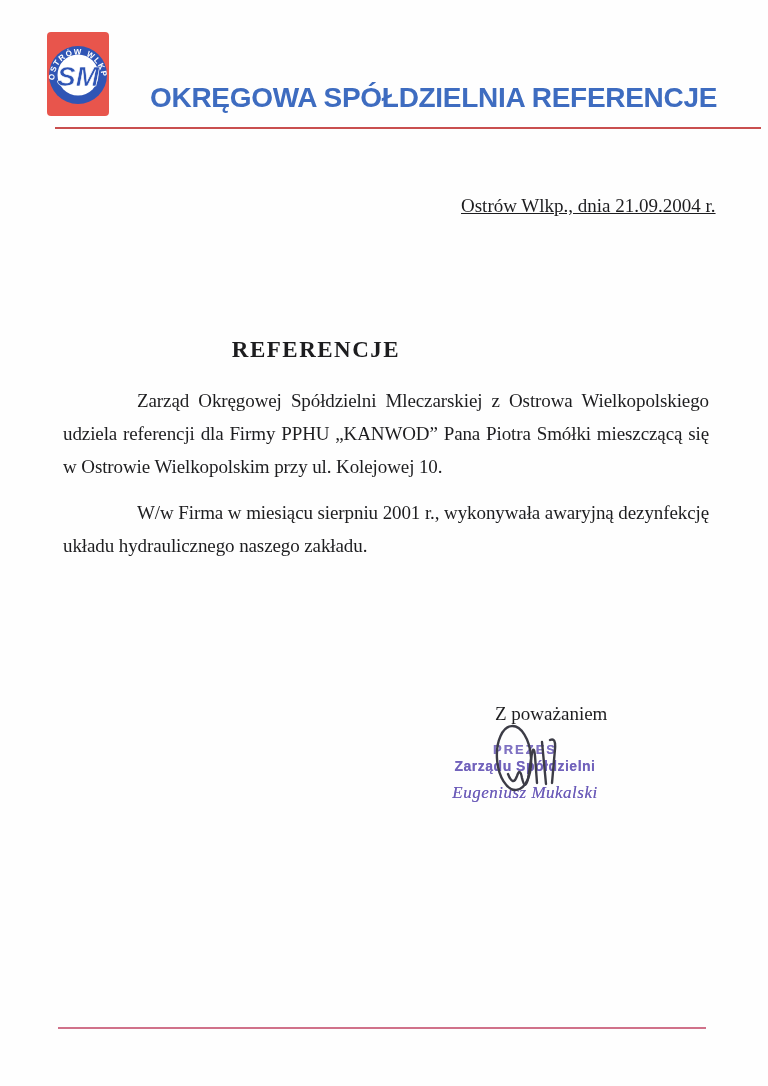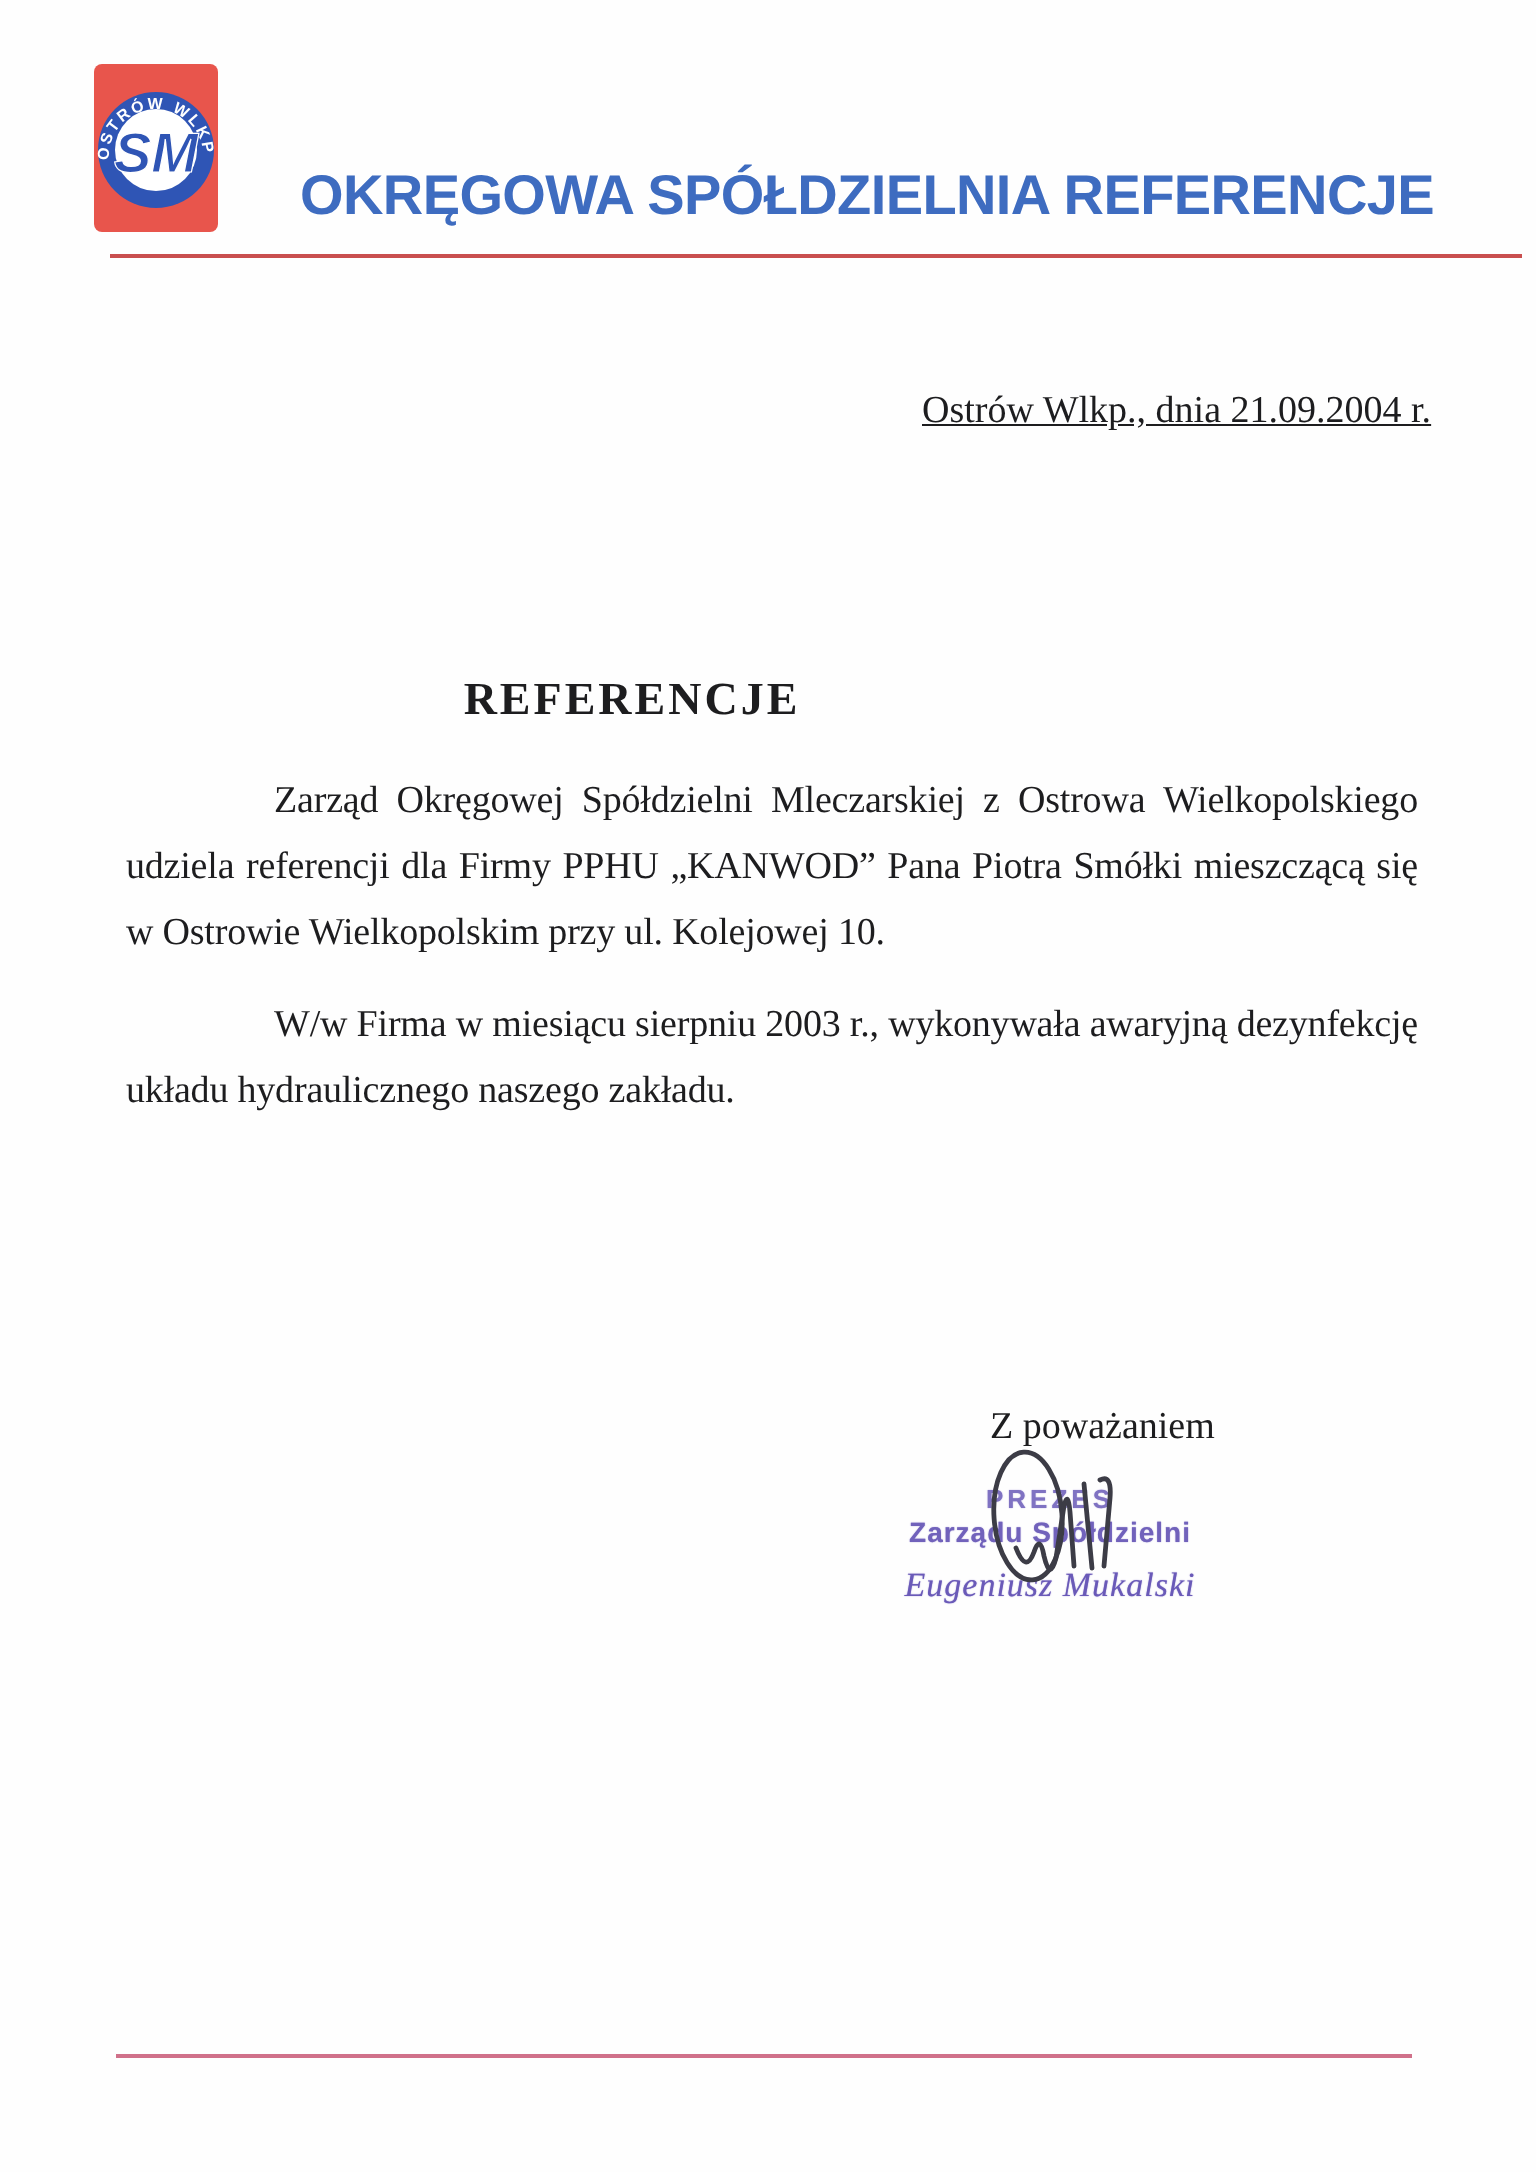--- a/index.html
+++ b/index.html
@@ -97,21 +97,21 @@
 
   <div class="company-name">OKRĘGOWA SPÓŁDZIELNIA REFERENCJE</div>
   <div class="header-rule"></div>
 
   <div class="date-line">Ostrów Wlkp., dnia 21.09.2004 r.</div>
 
   <div class="doc-title">REFERENCJE</div>
 
   <div class="body-text">
     <p>Zarząd Okręgowej Spółdzielni Mleczarskiej z Ostrowa Wielkopolskiego udziela referencji dla Firmy PPHU „KANWOD” Pana Piotra Smółki mieszczącą się w Ostrowie Wielkopolskim przy ul. Kolejowej 10.</p>
-    <p>W/w Firma w miesiącu sierpniu 2003 r., wykonywała awaryjną dezynfekcję układu hydraulicznego naszego zakładu.</p>
+    <p>W/w Firma w miesiącu sierpniu 2001 r., wykonywała awaryjną dezynfekcję układu hydraulicznego naszego zakładu.</p>
   </div>
 
   <div class="closing">Z poważaniem</div>
 
   <div class="stamp">
     <div class="stamp-line1">PREZES</div>
     <div class="stamp-line2">Zarządu Spółdzielni</div>
     <div class="stamp-line3">Eugeniusz Mukalski</div>
   </div>
 

